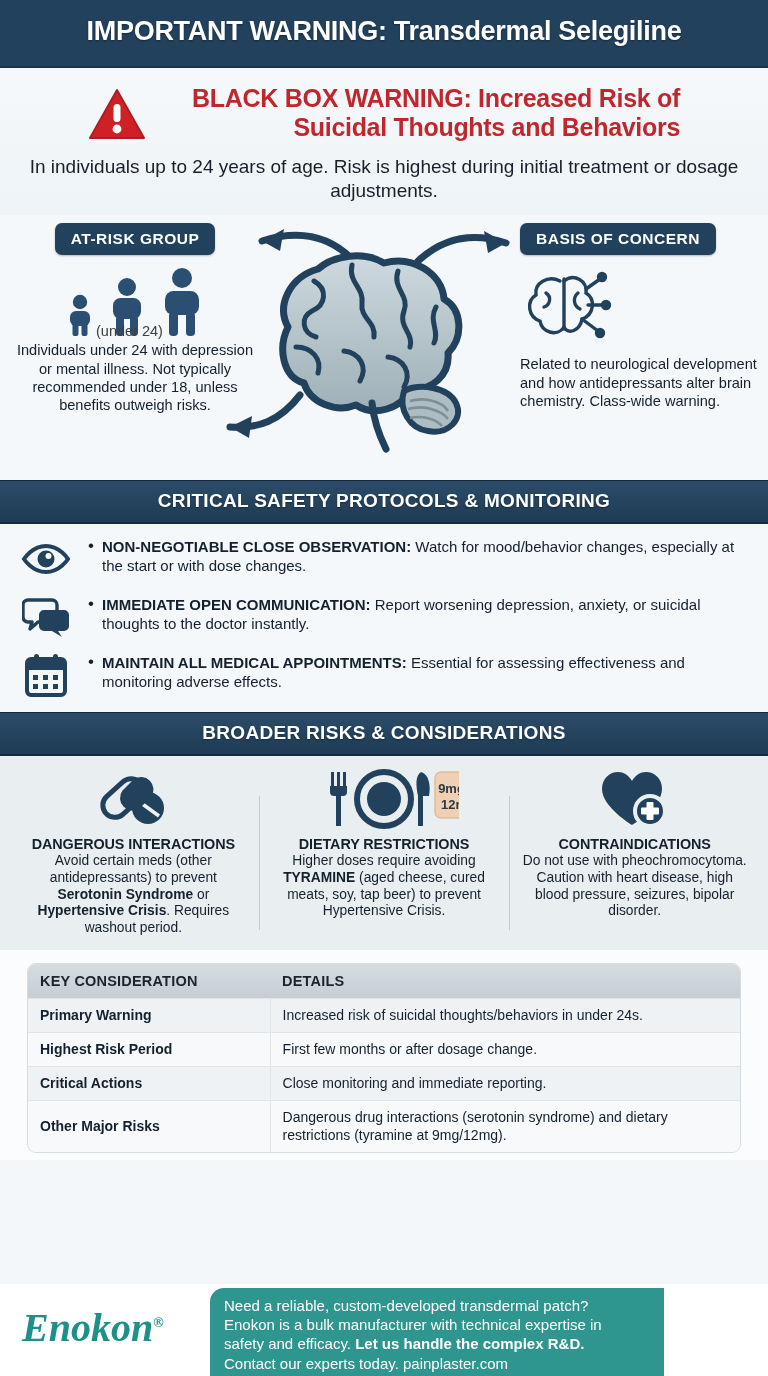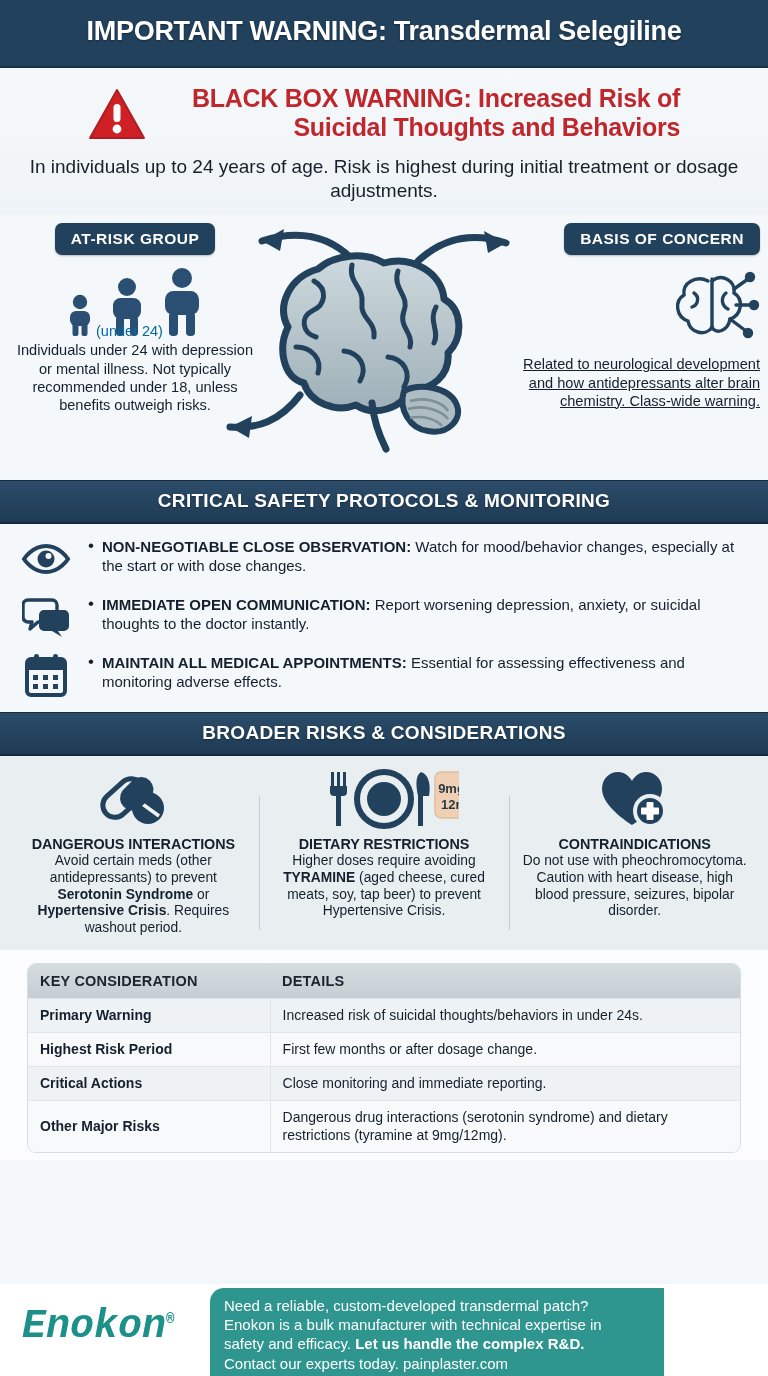--- a/index.html
+++ b/index.html
@@ -45,24 +45,24 @@
 
   
   .mid{position:relative;height:265px;background:#f4f8fa;overflow:hidden;}
   .pill{
     display:inline-block;background:#22415c;color:#fff;
     font-size:15.5px;font-weight:bold;letter-spacing:.5px;
     padding:7px 16px;border-radius:7px;
     box-shadow:0 1px 2px rgba(0,0,0,.25);
   }
   .col-left{position:absolute;left:10px;top:8px;width:250px;text-align:center;}
-  .col-right{position:absolute;right:8px;top:8px;width:240px;text-align:right;text-decoration:underline;}
+  .col-right{position:absolute;right:8px;top:8px;width:240px;text-align:left;}
   .people{display:flex;align-items:flex-end;justify-content:center;gap:12px;margin-top:10px;height:72px;}
   .u24{
-    font-size:14.5px;color:#0369a1;
+    font-size:14.5px;color:#404040;
     margin-top:-14px;margin-left:86px;text-align:left;
   }
   .blurb{font-size:14.6px;line-height:1.24;color:#14202e;margin-top:2px;padding:0 4px;}
   .blurb b{font-weight:normal;}
   .brain-wrap{position:absolute;left:252px;top:26px;width:226px;height:215px;}
   .arrows{position:absolute;left:0;top:0;width:768px;height:265px;pointer-events:none;}
   .r-blurb{font-size:14.6px;line-height:1.24;margin-top:6px;}
 
   
   .band{
@@ -111,21 +111,21 @@
     border-top:1px solid #dfe5e8;vertical-align:middle;
   }
   tbody tr:nth-child(odd){background:#eef2f4;}
   tbody tr:nth-child(even){background:#f7f9fa;}
   tbody td:first-child{font-weight:bold;border-right:1px solid #dfe5e8;}
 
   
   .footer{position:absolute;left:0;bottom:0;width:768px;height:92px;background:#ffffff;}
   .brand{
     position:absolute;left:22px;top:20px;
-    font-family:Liberation Mono, monospace;
+    font-family:Liberation Serif, serif;
     font-style:italic;font-weight:bold;font-size:40px;color:#1c9089;
   }
   .brand sup{font-size:14px;vertical-align:super;font-style:normal;}
   .cta{
     position:absolute;left:210px;top:4px;width:454px;height:88px;
     background:#2e958f;border-radius:14px 0 0 0;
     color:#fff;font-size:15px;line-height:1.28;
     padding:8px 14px 0;box-sizing:border-box;
   }
   .cta b{font-weight:bold;}

